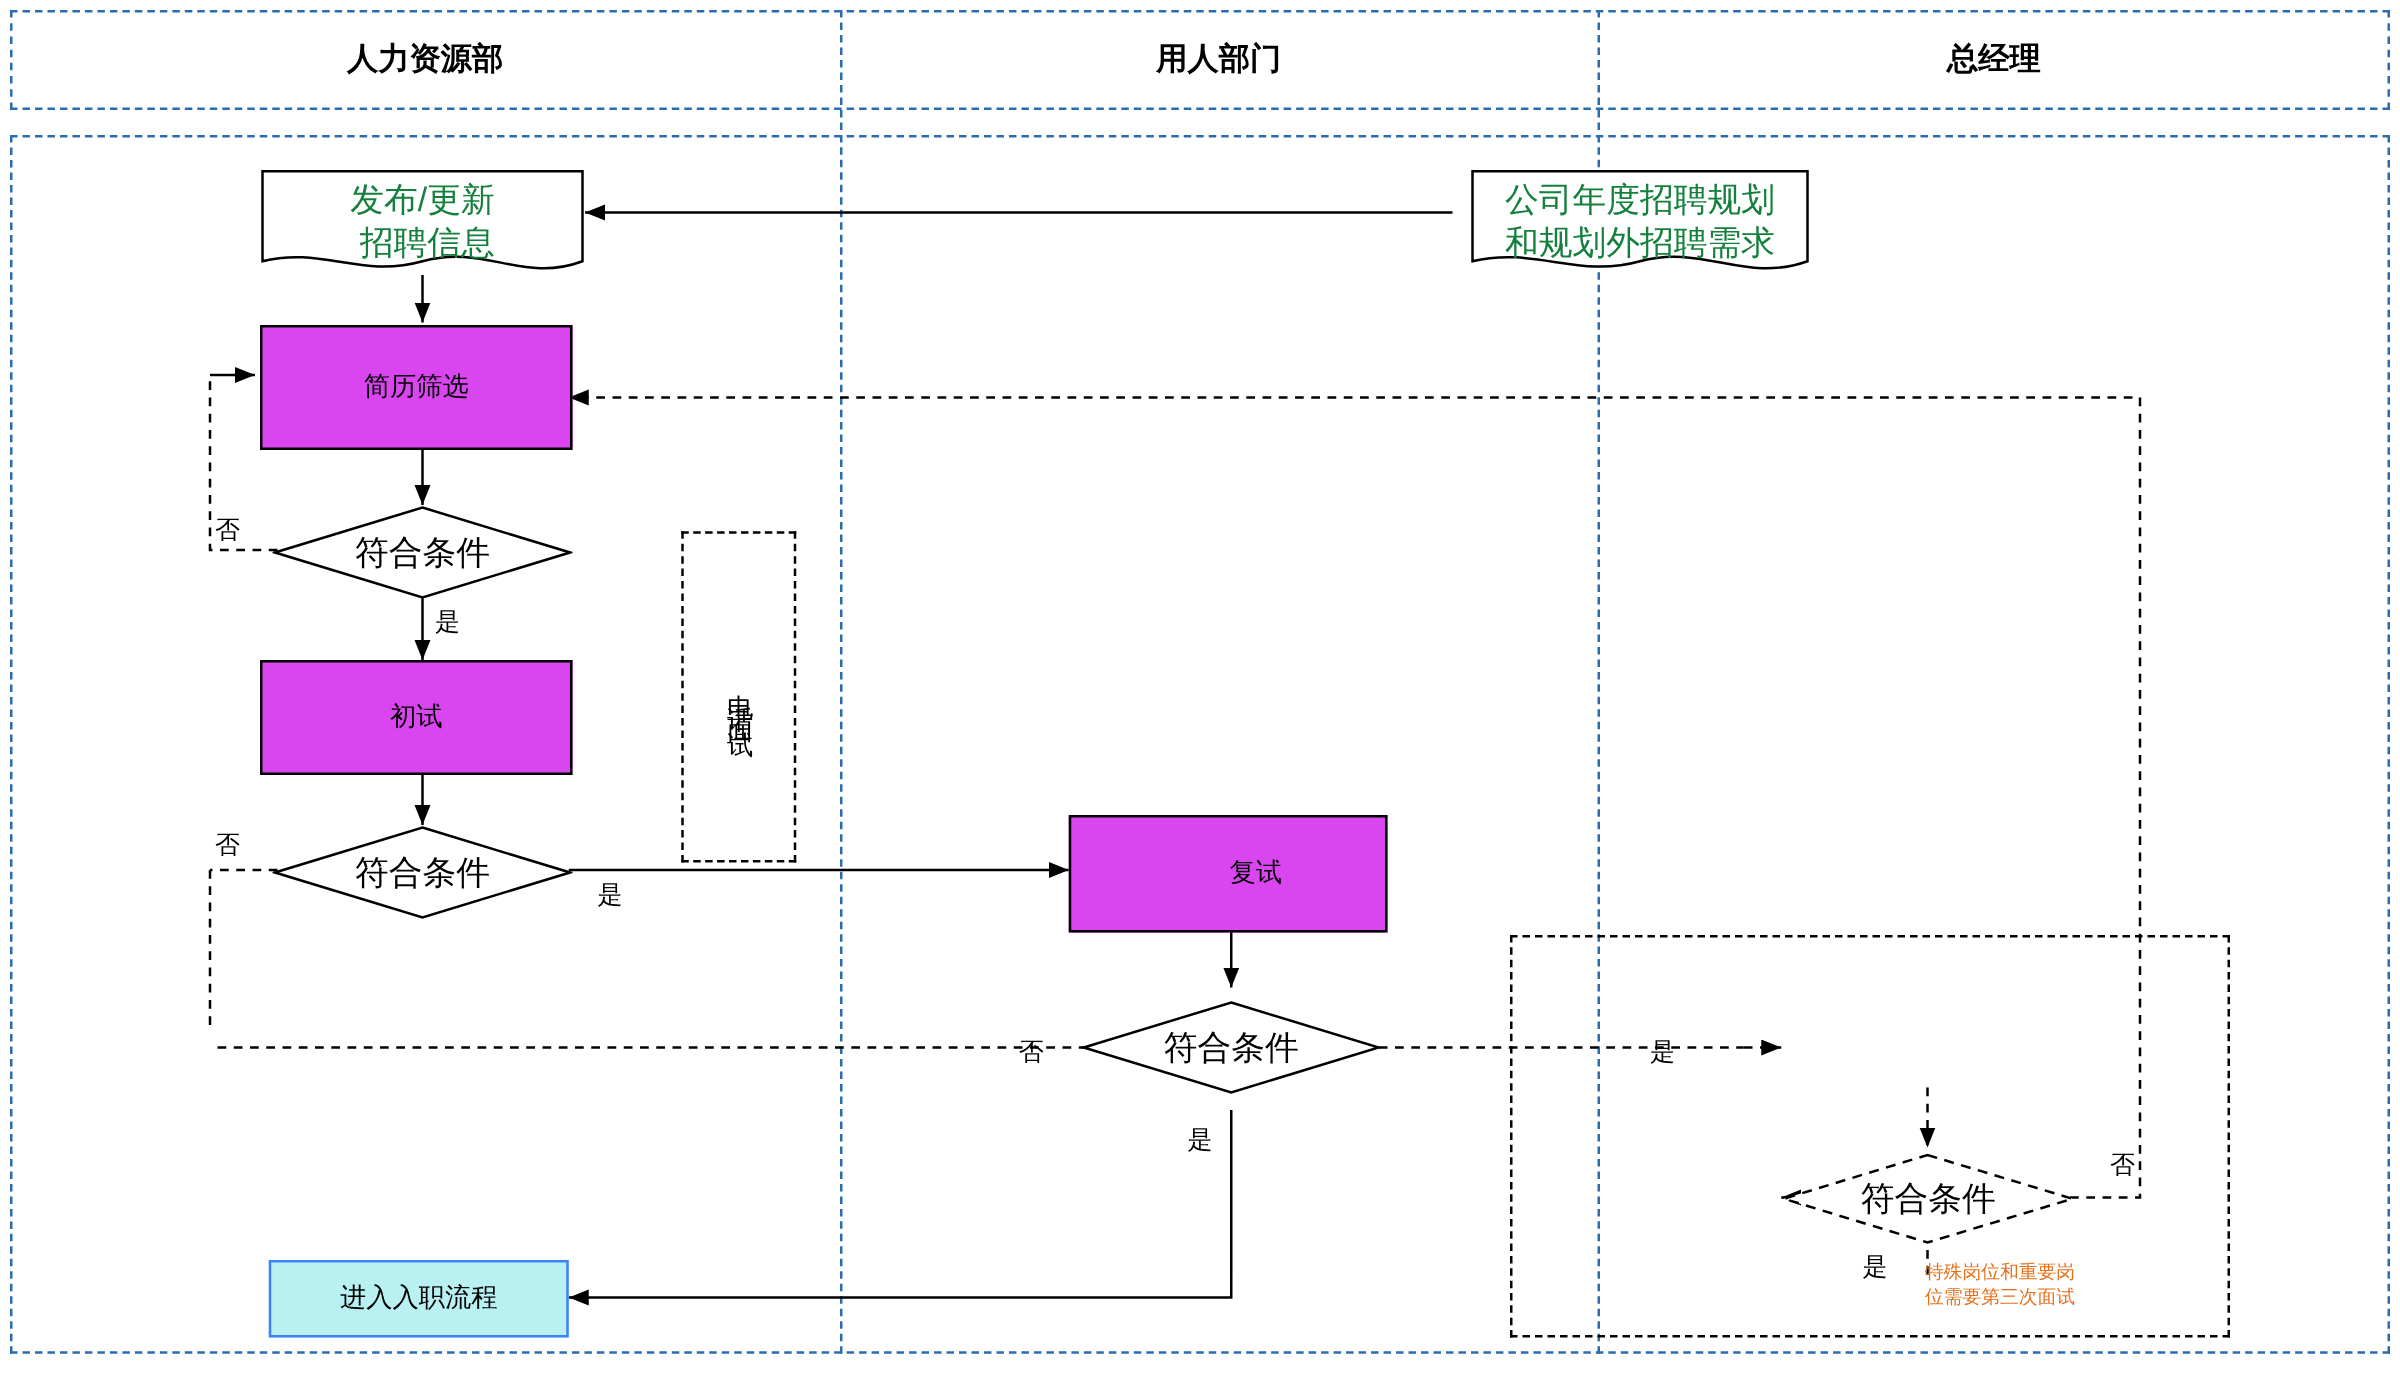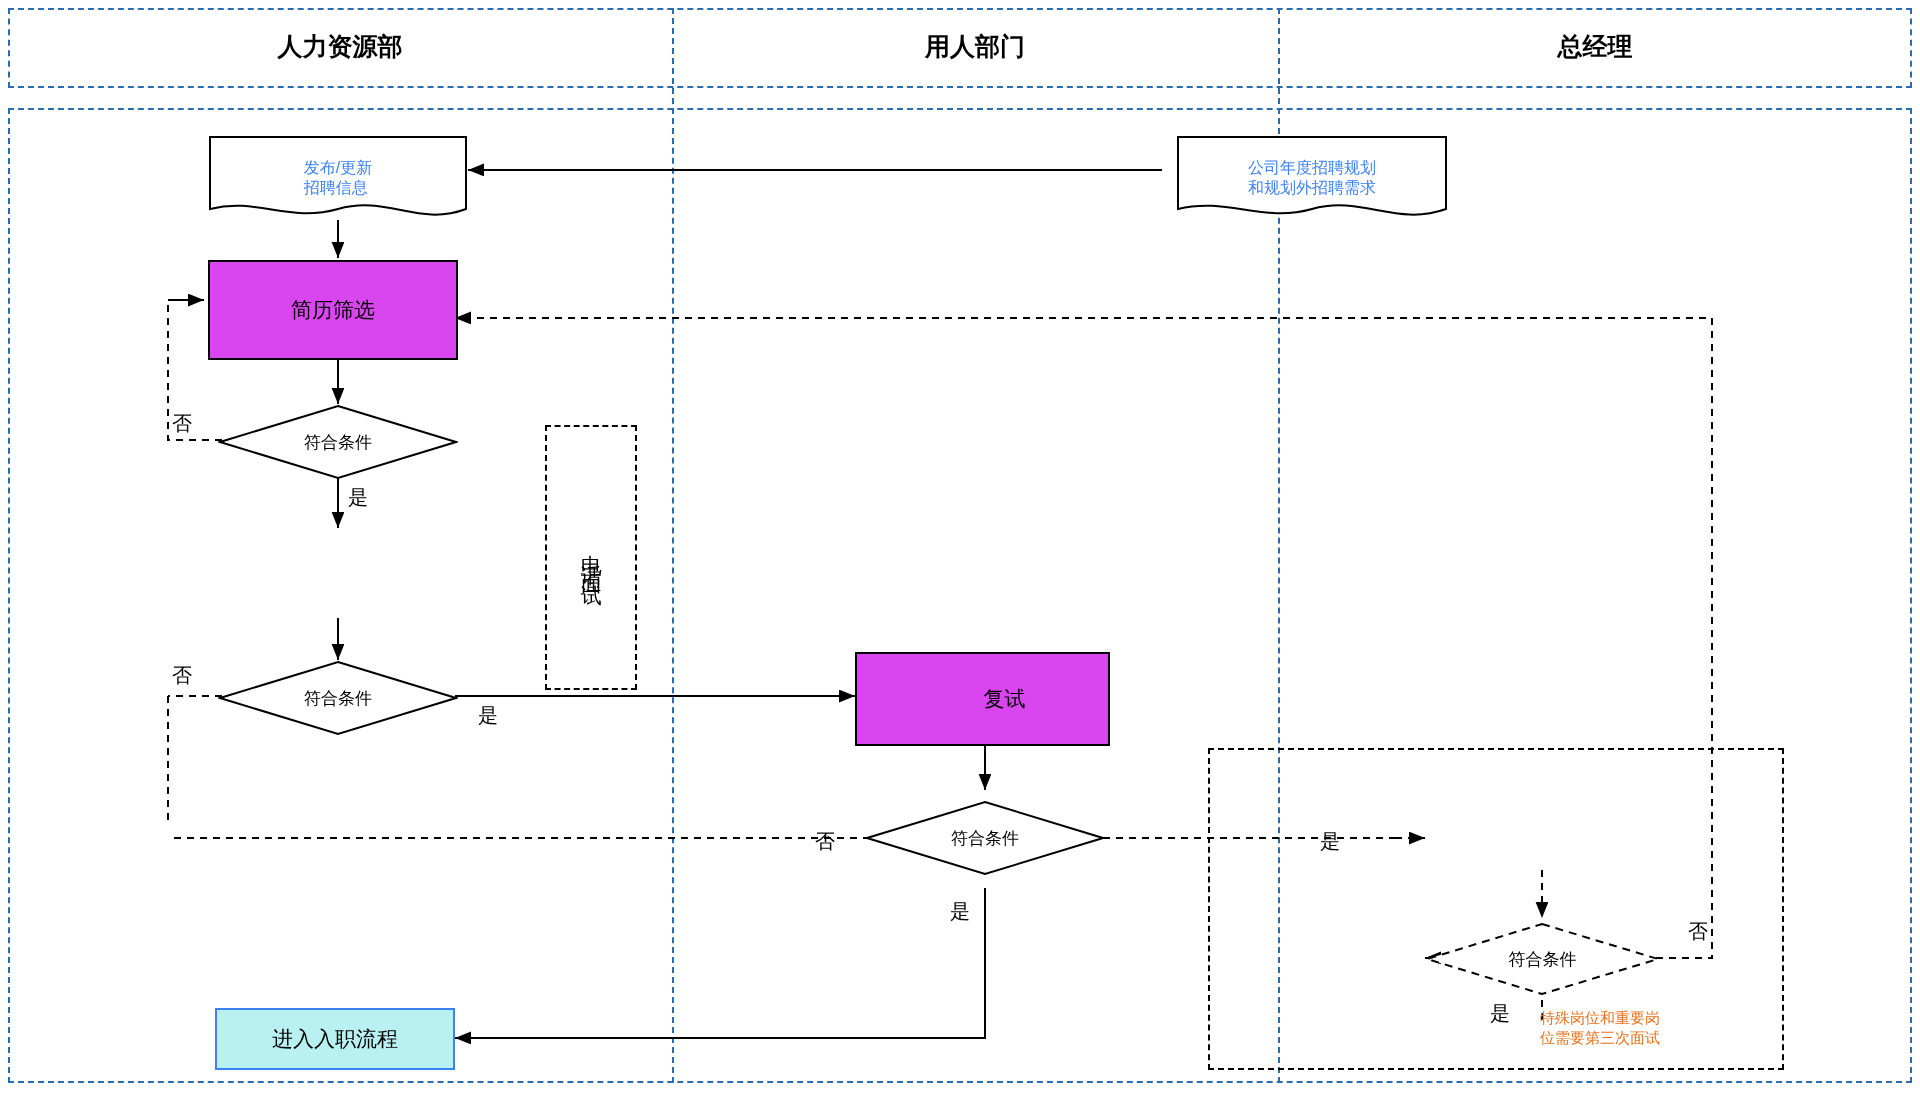--- a/index.html
+++ b/index.html
@@ -47,21 +47,21 @@
   .box.dashed { border:2px dashed #000; }
   .box.cyan { background:#b9f0f2; border:2px solid #3b82f6; }
   .diamond-wrap {
     position:absolute;
   }
   .diamond-wrap svg { display:block; }
   .diamond-label {
     position:absolute;
     left:0; top:0; right:0; bottom:0;
     display:flex; align-items:center; justify-content:center;
-    font-size:17px; color:#000;
+    font-size:27px; color:#000;
   }
   .vert-text {
     position:absolute;
     box-sizing:border-box;
     border:2px dashed #000;
     background:#fff;
     display:flex;
     flex-direction:column;
     align-items:center;
     justify-content:center;
@@ -93,22 +93,22 @@
     left:0; top:0;
     width:1920px;
     height:1099px;
     pointer-events:none;
   }
   .doc-shape { position:absolute; }
   .doc-label {
     position:absolute;
     left:0; top:0; right:0; bottom:0;
     display:flex; align-items:center; justify-content:center;
-    text-align:left;
-    font-size:16px; line-height:1.25; color:#3b82f6;
+    text-align:right;
+    font-size:27px; line-height:1.25; color:#15803d;
     white-space:pre-line;
   }
 </style>
 </head>
 <body>
 
 <div id="canvas">
 
   <div class="lane-frame" style="left:8px; top:8px; width:1904px; height:80px;"></div>
   <div class="lane-frame" style="left:8px; top:108px; width:1904px; height:975px;"></div>
@@ -191,20 +191,23 @@
     <span>简历筛选</span>
   </div>
 
   <div class="diamond-wrap" style="left:218px; top:404px; width:240px; height:76px;">
     <svg width="240" height="76" viewBox="0 0 240 76">
       <path d="M120,2 L238,38 L120,74 L2,38 Z" fill="#ffffff" stroke="#000000" stroke-width="2"></path>
     </svg>
     <div class="diamond-label">符合条件</div>
   </div>
 
+  <div class="box" style="left:208px; top:528px; width:250px; height:92px;">
+    <span>初试</span>
+  </div>
 
   <div class="diamond-wrap" style="left:218px; top:660px; width:240px; height:76px;">
     <svg width="240" height="76" viewBox="0 0 240 76">
       <path d="M120,2 L238,38 L120,74 L2,38 Z" fill="#ffffff" stroke="#000000" stroke-width="2"></path>
     </svg>
     <div class="diamond-label">符合条件</div>
   </div>
 
   <div class="vert-text" style="left:545px; top:425px; width:92px; height:265px;">
     <span style="writing-mode:vertical-rl; text-orientation:upright; letter-spacing:10px;">电话面试</span>

